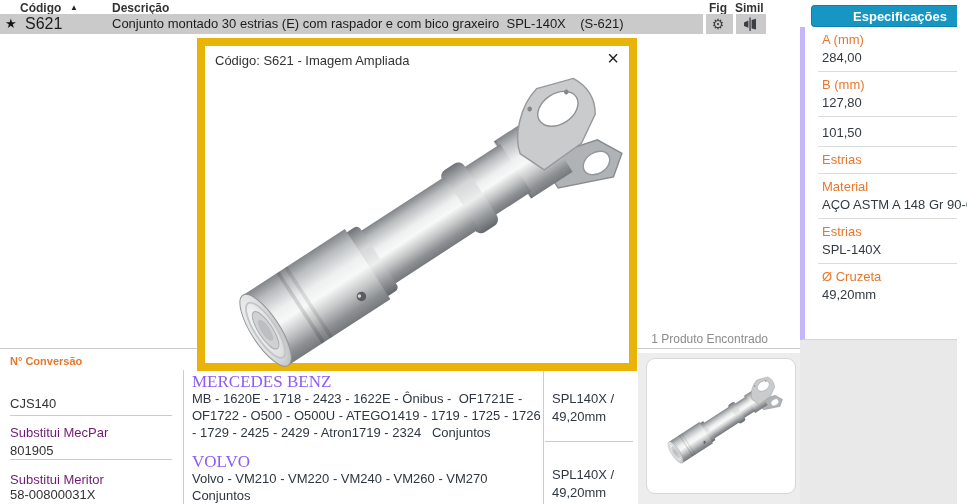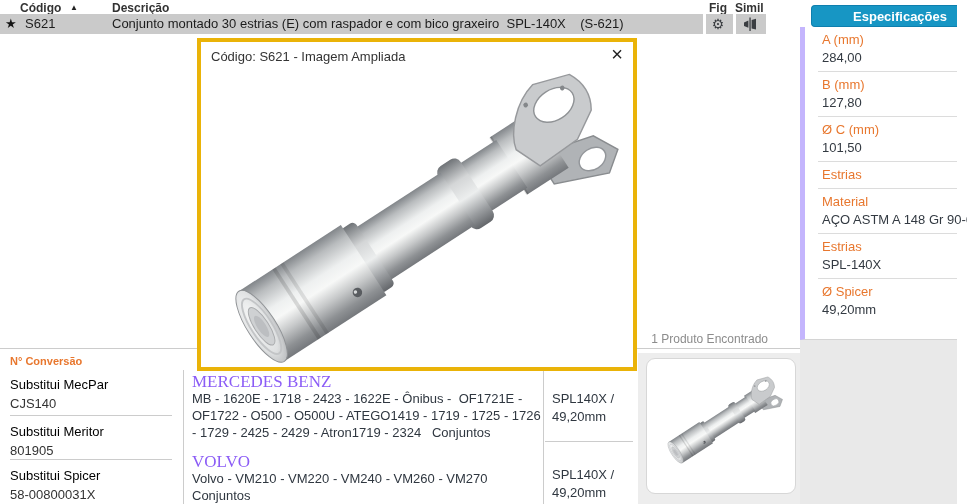--- a/index.html
+++ b/index.html
@@ -9,40 +9,40 @@
     font-family:"Liberation Sans", sans-serif;
     -webkit-font-smoothing:antialiased;
   }
   .abs{position:absolute;}
   
   .th{font-size:12px;font-weight:bold;color:#333;top:1px;}
   .sort{font-size:8px;color:#222;top:3px;}
   .row{top:14px;left:0;width:766px;height:20px;background:#cacaca;}
   .row .cell-sep{position:absolute;top:0;width:3px;height:20px;background:#ffffff;}
   .star{font-family:"DejaVu Sans",sans-serif;font-size:13px;color:#141414;line-height:20px;}
-  .code{font-size:13px;color:#1c1c1c;line-height:20px;}
+  .code{font-size:16px;color:#1c1c1c;line-height:20px;}
   .desc{font-size:13px;color:#1c1c1c;line-height:20px;white-space:pre;}
   .icon-btn{width:24px;height:20px;text-align:center;cursor:pointer;}
   .gear{font-family:"DejaVu Sans",sans-serif;font-size:14px;color:#3b3e42;line-height:20px;}
   
   .hline{height:1px;background:#cccccc;}
   .vline{width:1px;background:#cccccc;}
   .found{font-size:12px;color:#8c8c8c;}
   .conv-title{font-size:11px;font-weight:bold;color:#e8772e;}
-  .conv-label{font-size:13px;color:#000000;}
+  .conv-label{font-size:13px;color:#701a75;margin-top:48px;}
   .conv-value{font-size:13px;color:#333333;}
   .brand{font-size:17px;color:#8b5cf6;font-family:Liberation Serif, serif;}
   .models{font-size:13px;color:#2f3740;line-height:17px;white-space:pre-wrap;}
   .cruz{font-size:13px;color:#2f3740;line-height:18px;}
   .thumb-zone{left:638px;top:353px;width:162px;height:151px;background:#ededed;}
   .thumb-card{left:646px;top:358px;width:148px;height:134px;background:#ffffff;
     border:1px solid #d7d7d7;border-radius:9px;cursor:pointer;}
   
   .modal{left:197px;top:38px;width:440px;height:333px;background:#ffffff;
-    border:4px solid #eab308;box-sizing:border-box;z-index:20;}
+    border:8px solid #eab308;box-sizing:border-box;z-index:20;}
   .modal-title{left:10px;top:7px;font-size:13px;color:#333;}
   .modal-close{right:10px;top:2px;font-size:20px;color:#222;cursor:pointer;line-height:20px;}
   
   .panel{left:800px;top:0;width:157px;height:504px;background:#ffffff;}
   .panel-tab{position:absolute;left:11px;right:0;top:5px;height:22px;background:#1796c4;
     border:1px solid #0e7fae;border-right:none;border-radius:4px 0 0 4px;
     color:#fff;font-size:13px;font-weight:bold;line-height:21px;text-align:right;
     padding-right:10px;box-sizing:border-box;}
   .panel-card{position:absolute;left:0;right:0;top:27px;height:313px;background:#fff;
     border-left:5px solid #c4b5fd;border-bottom:1px solid #d4d4d4;box-sizing:border-box;padding-top:0;}
@@ -120,36 +120,35 @@
   <div class="panel-card">
     <div class="spec-row">
       <div class="spec-label">A (mm)</div>
       <div class="spec-value">284,00</div>
     </div>
     <div class="spec-row">
       <div class="spec-label">B (mm)</div>
       <div class="spec-value">127,80</div>
     </div>
     <div class="spec-row">
-      <div class="spec-label">Ø C (mm)</div>
       <div class="spec-value">101,50</div>
     </div>
     <div class="spec-row">
       <div class="spec-label">Estrias</div>
     </div>
     <div class="spec-row">
       <div class="spec-label">Material</div>
       <div class="spec-value">AÇO ASTM A 148 Gr 90-60</div>
     </div>
     <div class="spec-row">
       <div class="spec-label">Estrias</div>
       <div class="spec-value">SPL-140X</div>
     </div>
     <div class="spec-row">
-      <div class="spec-label">Ø Spicer</div>
+      <div class="spec-label">Ø Cruzeta</div>
       <div class="spec-value">49,20mm</div>
     </div>
   </div>
   <div class="panel-gray"></div>
 </div>
 
 <div class="abs modal">
   <div class="abs modal-title">Código: S621 - Imagem Ampliada</div>
   <div class="abs modal-close">×</div>
   <svg class="abs" style="left:0;top:28px;" width="436" height="300" viewBox="0 0 436 300">

